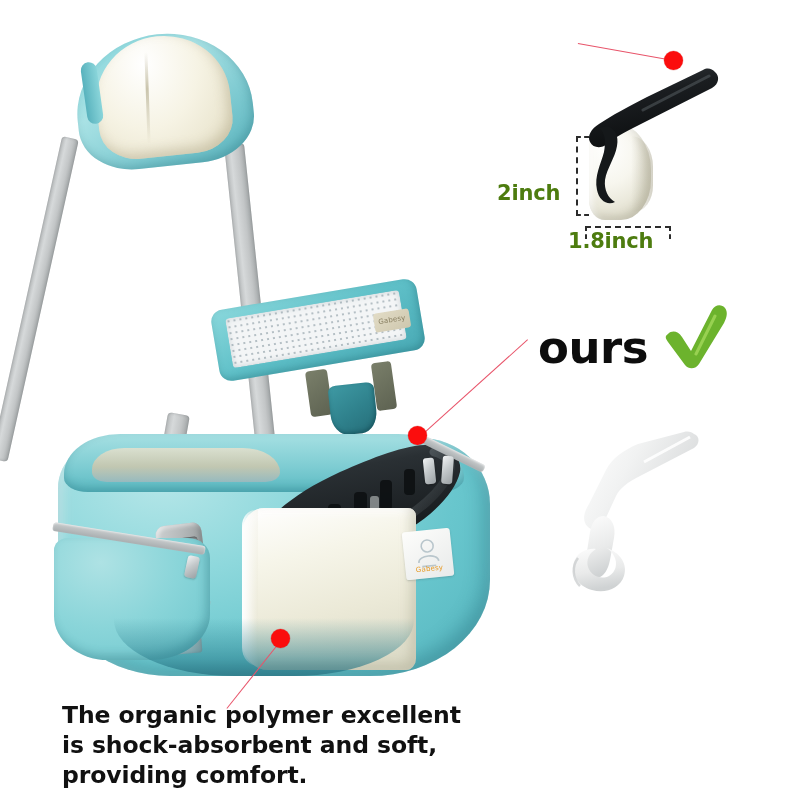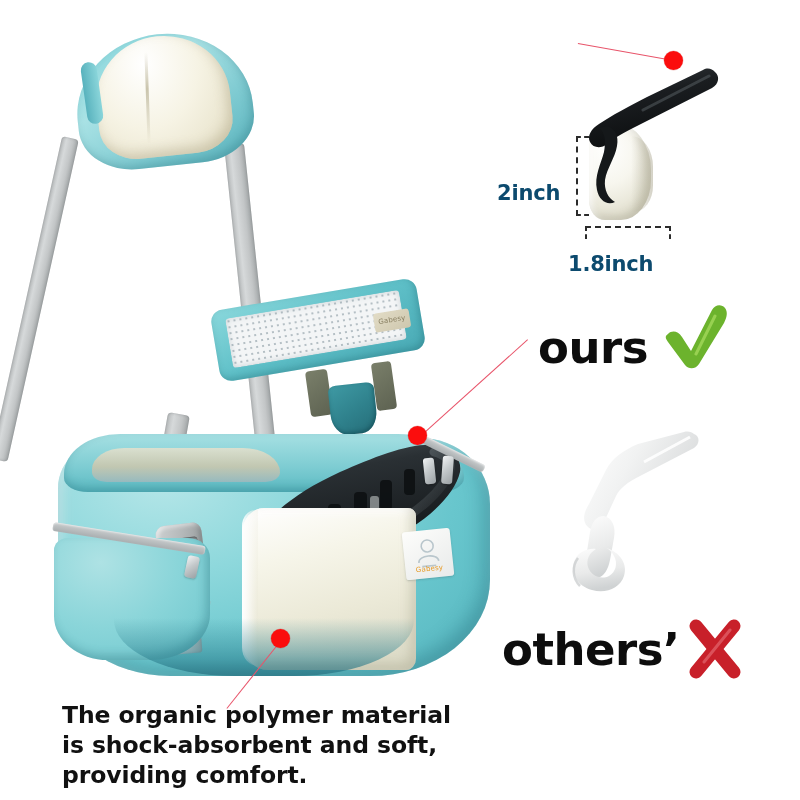--- a/index.html
+++ b/index.html
@@ -26,27 +26,27 @@
     font-size: 23.5px;
     line-height: 1.285;
     font-weight: 600;
     letter-spacing: -0.1px;
     white-space: pre-line;
   }
   #callout-top { left: 306px; top: 6px; width: 300px; }
   #callout-bottom { left: 62px; top: 700px; width: 400px; }
 
   .dim-label {
-    color: #0c4a6e;
+    color: #4d7c0f;
     font-size: 21px;
     font-weight: 600;
     letter-spacing: -0.2px;
   }
   #label-2inch { left: 497px; top: 181px; }
-  #label-18inch { left: 568px; top: 252px; }
+  #label-18inch { left: 568px; top: 229px; }
 
   .verdict {
     color: #0d0d0d;
     font-size: 45px;
     font-weight: 600;
     letter-spacing: -0.5px;
     line-height: 1;
   }
   #verdict-ours { left: 538px; top: 304px; }
   #verdict-others { left: 502px; top: 618px; }
@@ -438,32 +438,22 @@
 
   <div class="abs" id="verdict-ours" style="display:flex; align-items:flex-end; gap:10px;">
     <span class="verdict">ours</span>
     <svg width="72" height="66" viewBox="0 0 72 66">
       <path d="M10,30 C14,26 20,27 24,33 L33,47 L54,6 C57,0 64,0 67,4 C70,8 69,13 66,19
                L41,60 C38,65 31,66 27,61 L10,38 C7,34 7,32 10,30 Z" fill="#6cb32d"></path>
       <path d="M57,12 L38,50" stroke="#a7dc5e" stroke-width="3" opacity="0.75" stroke-linecap="round"></path>
     </svg>
   </div>
 
-  <div class="abs" id="verdict-others" style="display:flex; align-items:center; gap:4px;">
-    <span class="verdict">others’</span>
-    <svg width="62" height="62" viewBox="0 0 62 62">
-      <g stroke="#c8202a" stroke-width="13" stroke-linecap="round">
-        <line x1="12" y1="8" x2="50" y2="54"></line>
-        <line x1="50" y1="8" x2="12" y2="54"></line>
-      </g>
-      <line x1="46" y1="12" x2="20" y2="44" stroke="#e8727a" stroke-width="3" opacity="0.6" stroke-linecap="round"></line>
-    </svg>
-  </div>
-
-  <div class="abs callout" id="callout-bottom">The organic polymer material
+
+  <div class="abs callout" id="callout-bottom">The organic polymer excellent
 is shock-absorbent and soft,
 providing comfort.</div>
 
   <div class="abs leader" style="left:578px; top:43px; width:97px; transform:rotate(10.1deg);"></div>
   <div class="abs dot" style="left:664px; top:51px;"></div>
 
   <div class="abs leader" style="left:528px; top:340px; width:146px; transform:rotate(138deg);"></div>
   <div class="abs dot" style="left:408px; top:426px;"></div>
 
   <div class="abs leader" style="left:282px; top:640px; width:88px; transform:rotate(128.5deg);"></div>

